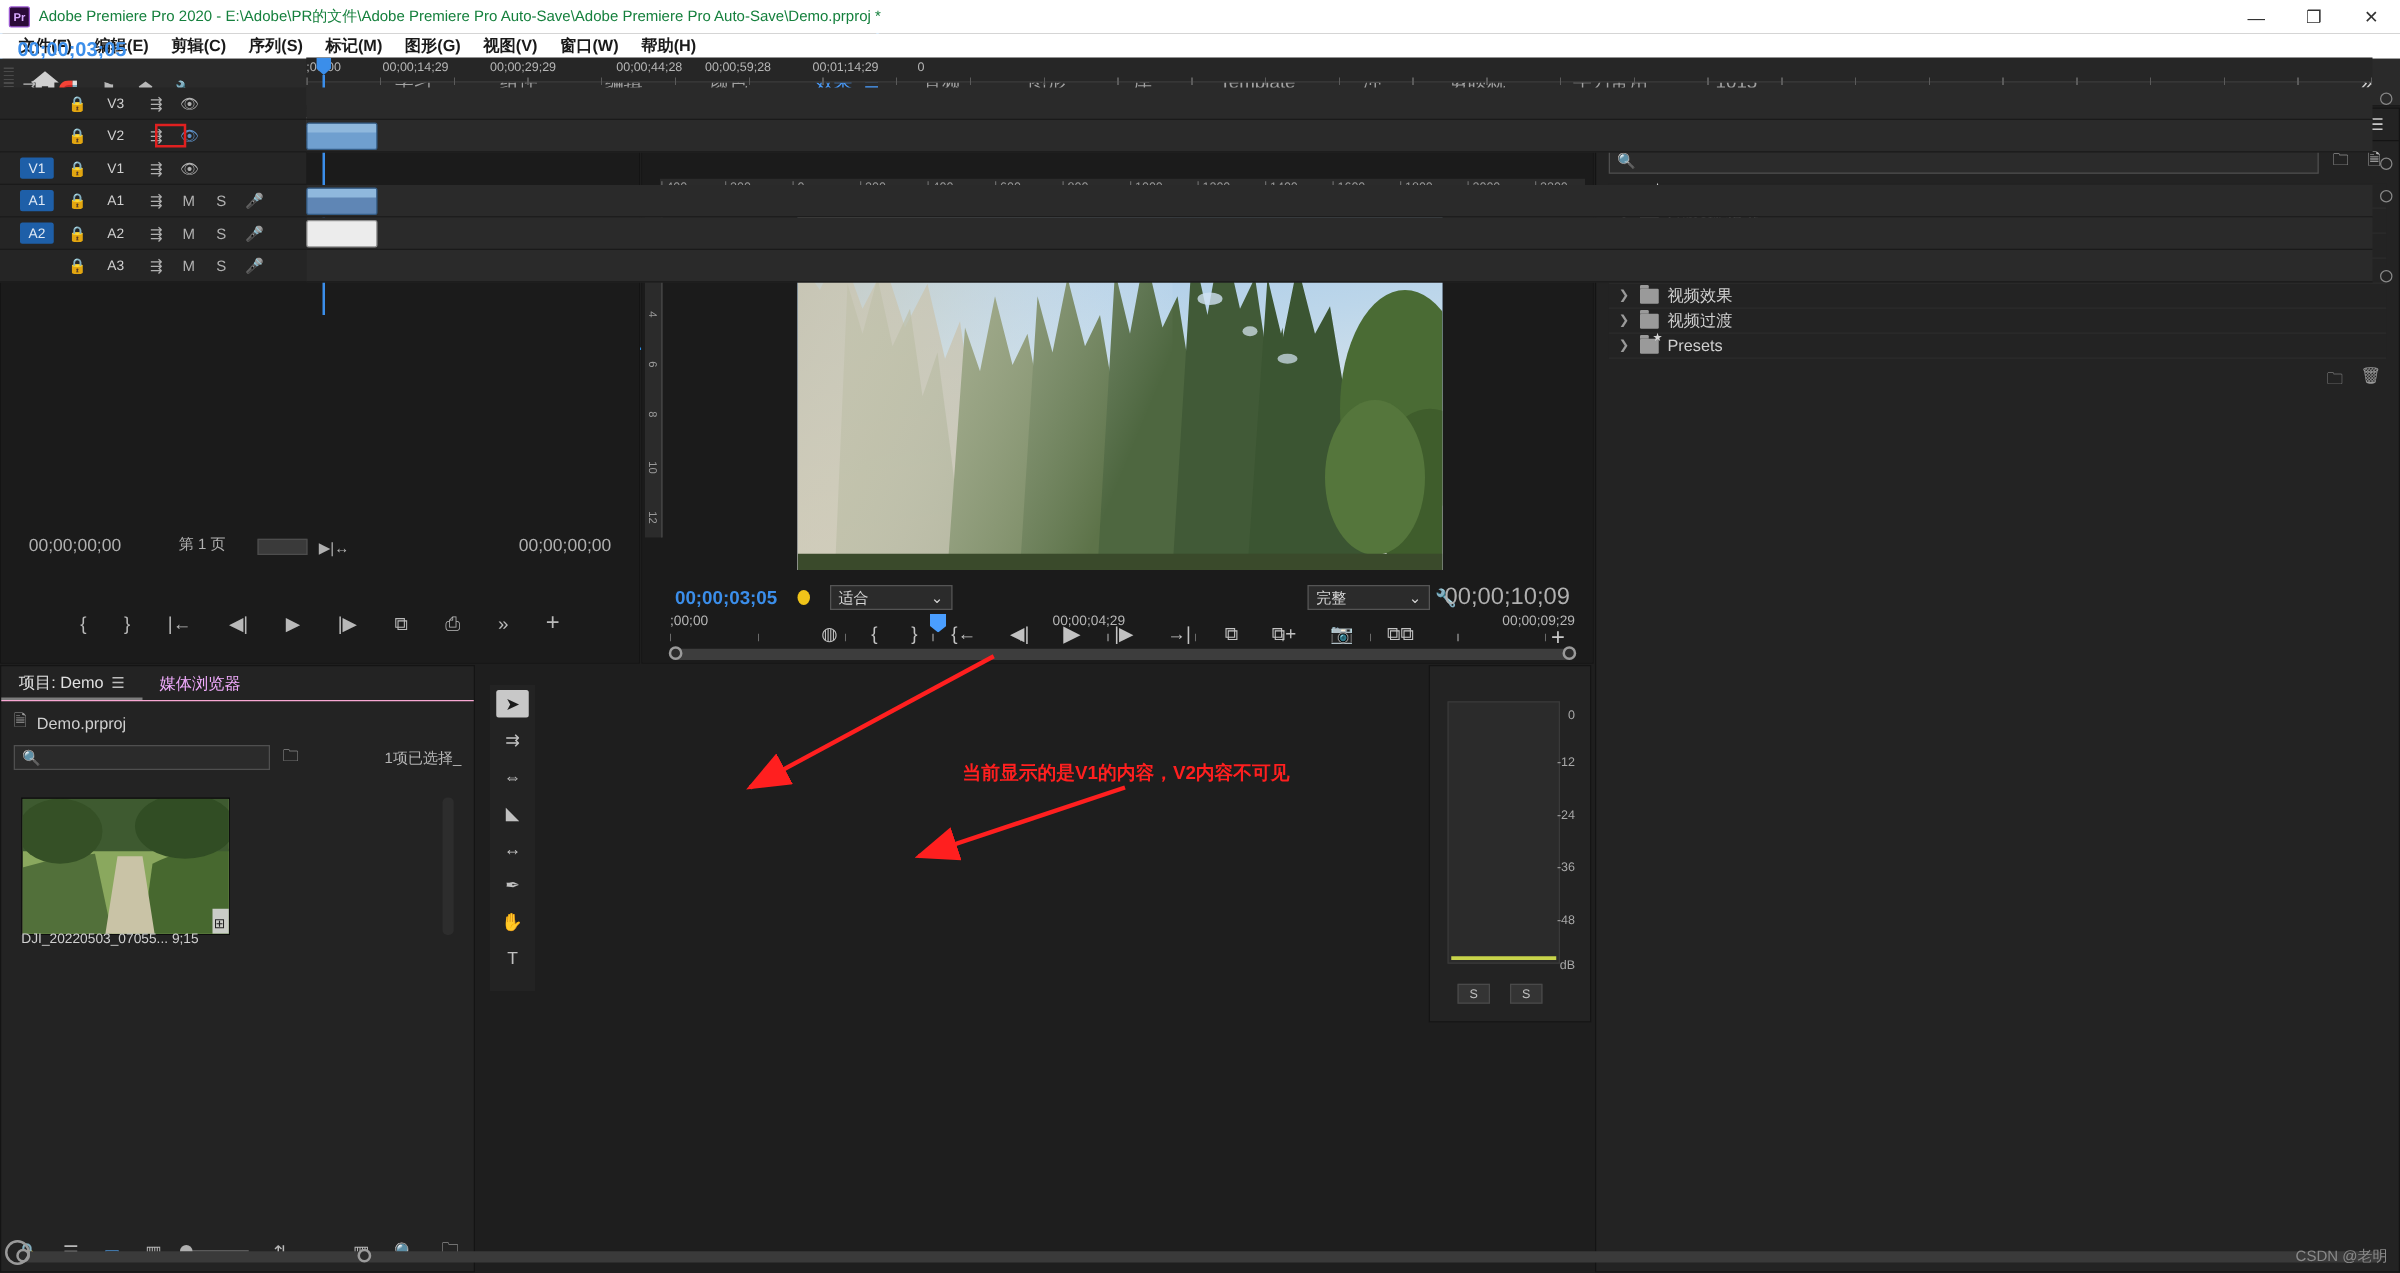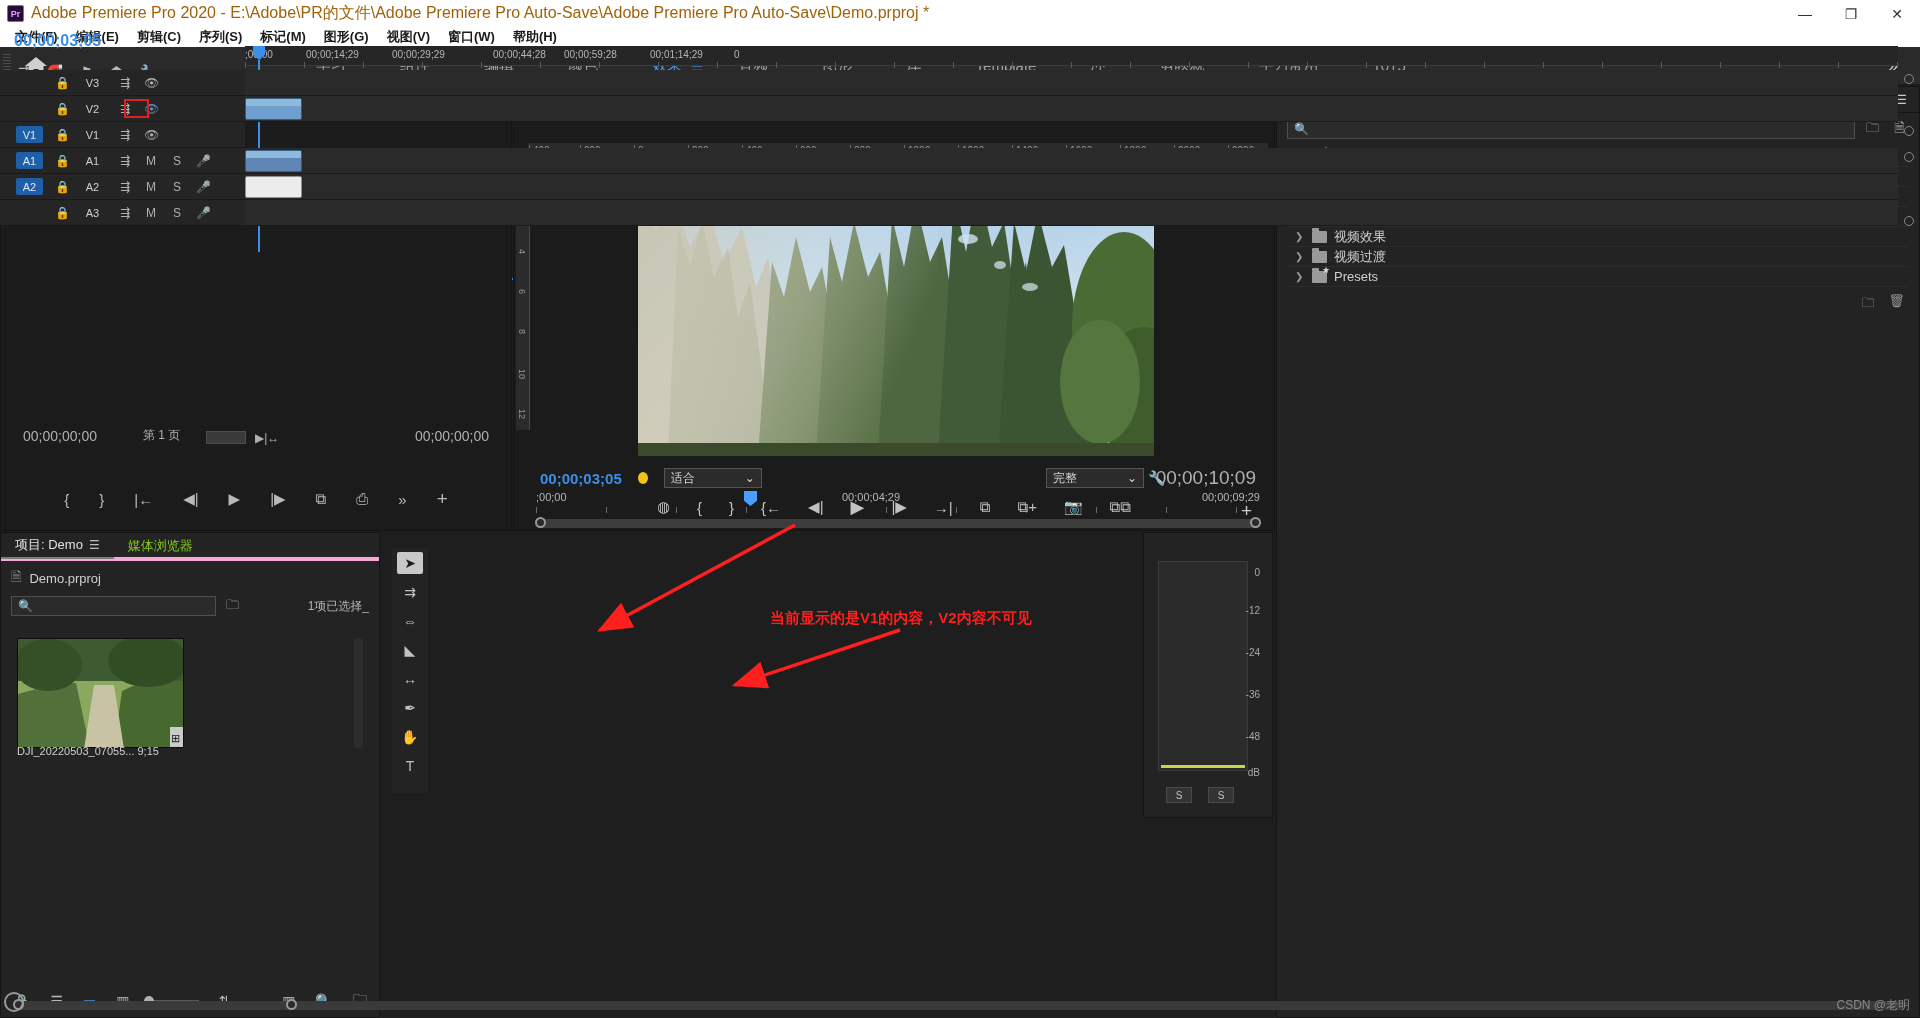--- a/index.html
+++ b/index.html
@@ -13,21 +13,21 @@
   .titlebar{
     position:absolute; left:0; top:0; width:1920px; height:27px;
     background:#ffffff; color:#111; display:flex; align-items:center;
   }
   .pr-logo{
     width:17px;height:17px;margin-left:7px;margin-right:7px;
     background:#2a0a38; border:1px solid #9b59d0; border-radius:2px;
     color:#d8a9ff; font-size:9px; font-weight:bold;
     display:flex;align-items:center;justify-content:center;
   }
-  .title-text{ font-size:16px; color:#a16207; white-space:nowrap; }
+  .title-text{ font-size:12px; color:#15803d; white-space:nowrap; }
   .win-btns{ position:absolute; right:0; top:0; height:27px; display:flex; }
   .win-btn{ width:46px;height:27px;display:flex;align-items:center;justify-content:center;
             color:#333; font-size:14px; }
 
   
   .menubar{
     position:absolute; left:0; top:27px; width:1920px; height:20px;
     background:#ffffff; display:flex; align-items:center; padding-left:6px;
   }
   .menu-item{ color:#1a1a1a; font-size:13px; padding:0 9px; white-space:nowrap;font-weight:bold; }
@@ -44,21 +44,21 @@
   .ws-tabs{ display:flex; align-items:center; margin-left:240px; gap:0; }
   .ws-tab{ color:#a2a2a2; font-size:15px; padding:0 27px; white-space:nowrap; }
   .ws-tab.active{ color:#4a9eff; }
   .ws-menu-ico{ color:#4a9eff; font-size:14px; margin-left:-18px; margin-right:8px;}
   .ws-more{ position:absolute; right:22px; color:#cfcfcf; font-size:17px; }
 
   
   .panel{ position:absolute; background:#232323; border:1px solid #141414; }
   .panel-tabs{ height:26px; background:#232323; display:flex; align-items:center;
                border-bottom:1px solid #141414; }
-  .ptab{ color:#84cc16; font-size:13px; padding:0 14px; height:26px;
+  .ptab{ color:#f0abfc; font-size:13px; padding:0 14px; height:26px;
          display:flex;align-items:center; white-space:nowrap;}
   .ptab.active{ color:#e0e0e0; border-bottom:2px solid #7d7d7d; }
   .ptab-ico{ margin-left:6px; color:#bdbdbd; font-size:12px; }
 
   
   #source-panel{ left:0; top:86px; width:512px; height:445px; }
   .src-body{ position:absolute; left:0; top:26px; right:0; bottom:0; background:#1b1b1b; }
   .src-tc-left{ position:absolute; left:22px; bottom:86px; color:#b0b0b0; font-size:14px; }
   .src-tc-right{ position:absolute; right:22px; bottom:86px; color:#b0b0b0; font-size:14px; }
   .src-page{ position:absolute; left:142px; bottom:86px; color:#b0b0b0; font-size:12px;}
@@ -129,21 +129,21 @@
                       font-size:9px; color:#d6d6d6; }
   .fx-name{ color:#cfcfcf; font-size:13px; }
   .fx-bottom-ico{ display:flex; justify-content:flex-end; gap:14px; padding:6px 14px 0 0; color:#9a9a9a;}
   .acc-list{ margin-top:10px; }
   .acc-row{ height:31px; display:flex; align-items:center; padding-left:14px;
             color:#cfcfcf; font-size:14px; border-top:1px solid #1b1b1b;
             border-bottom:1px solid #191919; background:#232323;}
 
   
   #proj-panel{ left:0; top:532px; width:380px; height:486px; }
-  .proj-tabs{ height:28px; display:flex; align-items:flex-start; border-bottom:4px solid #f9a8d4;}
+  .proj-tabs{ height:28px; display:flex; align-items:flex-end; border-bottom:1px solid #f9a8d4;}
   .proj-name-row{ display:flex; align-items:center; gap:8px; padding:6px 10px 2px 10px;
                   color:#cfcfcf; font-size:13px;}
   .proj-search-row{ display:flex; align-items:center; gap:10px; padding:4px 10px; }
   .proj-search{ width:205px;height:20px;background:#2b2b2b;border:1px solid #4f4f4f;
                 display:flex;align-items:center;padding:0 6px;color:#8c8c8c;font-size:11px;}
   .proj-sel{ color:#b4b4b4; font-size:12px; margin-left:auto;}
   .thumb{ position:absolute; left:16px; top:105px; width:167px; height:110px;
           background:linear-gradient(180deg,#4a6b3c 0%,#6b8c4a 40%,#8aa85e 70%,#a8bd77 100%);
           border:1px solid #0d0d0d; overflow:hidden; }
   .thumb-label{ position:absolute; left:16px; top:212px; width:167px;

